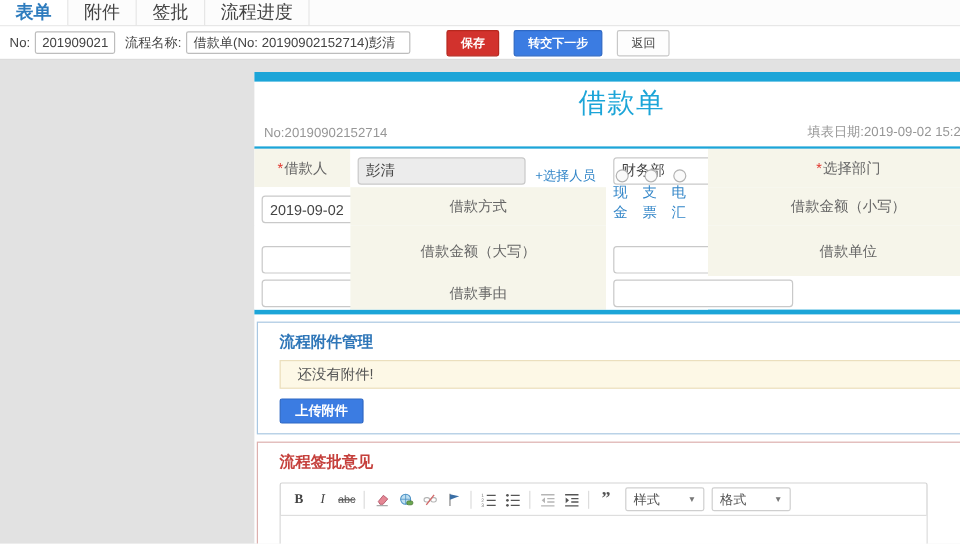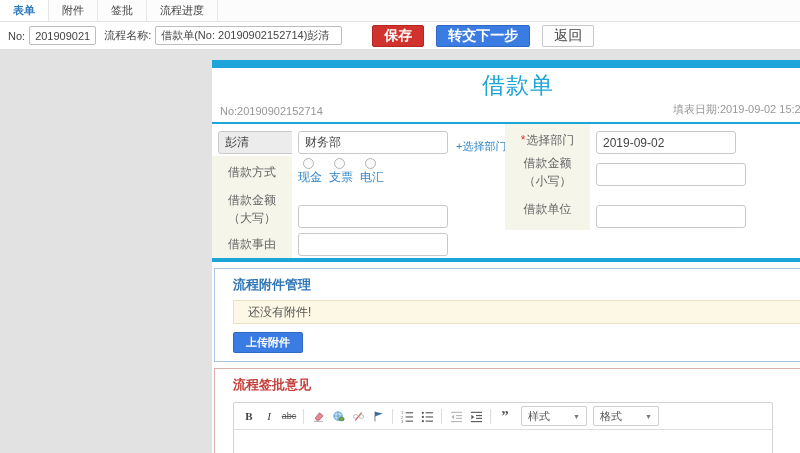--- a/index.html
+++ b/index.html
@@ -4,31 +4,31 @@
 <style>
   * { box-sizing: border-box; margin: 0; padding: 0; }
   html,body { width:800px; height:453px; overflow:hidden; }
   body {
     font-family:"Liberation Sans","DejaVu Sans",sans-serif;
     background:#e2e2e2; position:relative; color:#333;
   }
   
   .topbar { position:absolute; top:0; left:0; width:800px; background:#fff; z-index:5; }
   .tabs { display:flex; height:22px; background:#fcfcfc; border-bottom:1px solid #e2e2e2; }
-  .tab { padding:0 13px; display:flex; align-items:center; font-size:11px; color:#444;
+  .tab { padding:0 13px; display:flex; align-items:center; font-size:15px; color:#444;
          border-right:1px solid #e6e6e6; cursor:pointer; white-space:nowrap; }
   .tab.active { color:#2e7cbe; font-weight:bold; background:#fff; }
   .cmdbar { display:flex; align-items:center; height:28px; padding:0 6px;
             background:#fff; border-bottom:1px solid #dcdcdc; }
   .cmdbar .lab { font-size:11px; color:#444; margin:0 4px 0 2px; white-space:nowrap; }
   .txt { border:1px solid #bdbdbd; height:19px; font-size:11px; padding:0 5px; color:#444;
          border-radius:2px; background:#fff; }
   .txt.no { width:67px; }
   .txt.name { width:187px; }
-  .btn { height:22px; font-size:14px; border-radius:2px; padding:0 11px; cursor:pointer;
+  .btn { height:22px; font-size:10px; border-radius:2px; padding:0 11px; cursor:pointer;
          border:1px solid transparent; font-weight:bold; white-space:nowrap; }
   .btn-red  { background:#d2322d; border-color:#b6281f; color:#fff; margin-left:30px; }
   .btn-blue { background:#3b7ce2; border-color:#2f68c4; color:#fff; margin-left:12px; }
   .btn-plain{ background:#fdfdfd; border:1px solid #c8c8c8; color:#444; margin-left:12px; font-weight:normal; }
   
   .panel { position:absolute; left:212px; top:60px; width:612px; height:560px; background:#fff; }
   .panel-topbar { height:8px; background:#1ca5d8; }
   .form-title { height:34px; display:flex; align-items:center; justify-content:center;
                 color:#1ca5d8; font-size:23px; letter-spacing:1px; }
   .meta { display:flex; justify-content:space-between; align-items:flex-end;
@@ -106,20 +106,23 @@
 
   <div class="form-title">借款单</div>
 
   <div class="meta">
     <span>No:20190902152714</span>
     <span>填表日期:2019-09-02 15:27:1</span>
   </div>
 
   <div class="grid">
 
+    <div class="lbl">
+      <span><span class="star">*</span><span>借款人</span></span>
+    </div>
     <div class="val">
       <input class="input ro w140" value="彭清" style="">
       <a class="link">+选择人员</a>
     </div>
     <div class="val">
       <input class="input w150" value="财务部" style="">
       <a class="link">+选择部门</a>
     </div>
 
     <div class="lbl">

